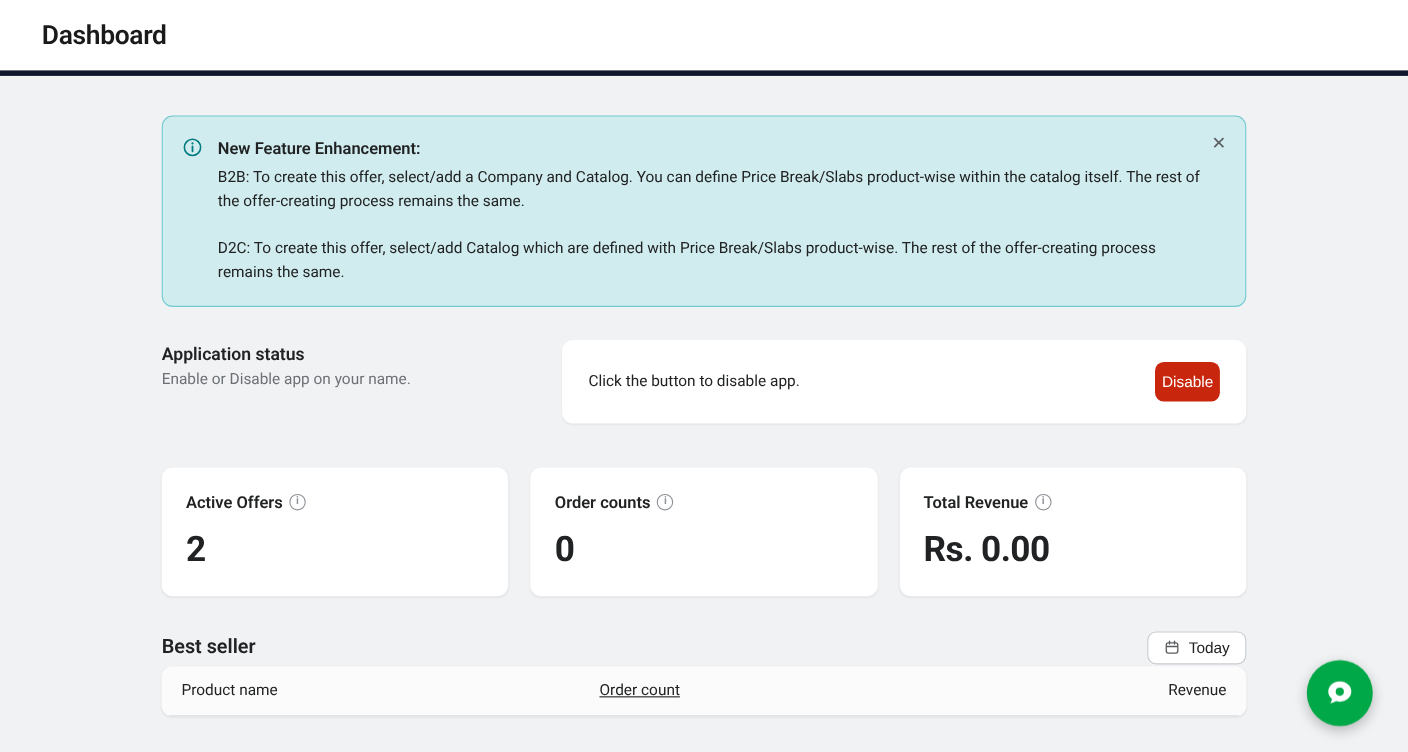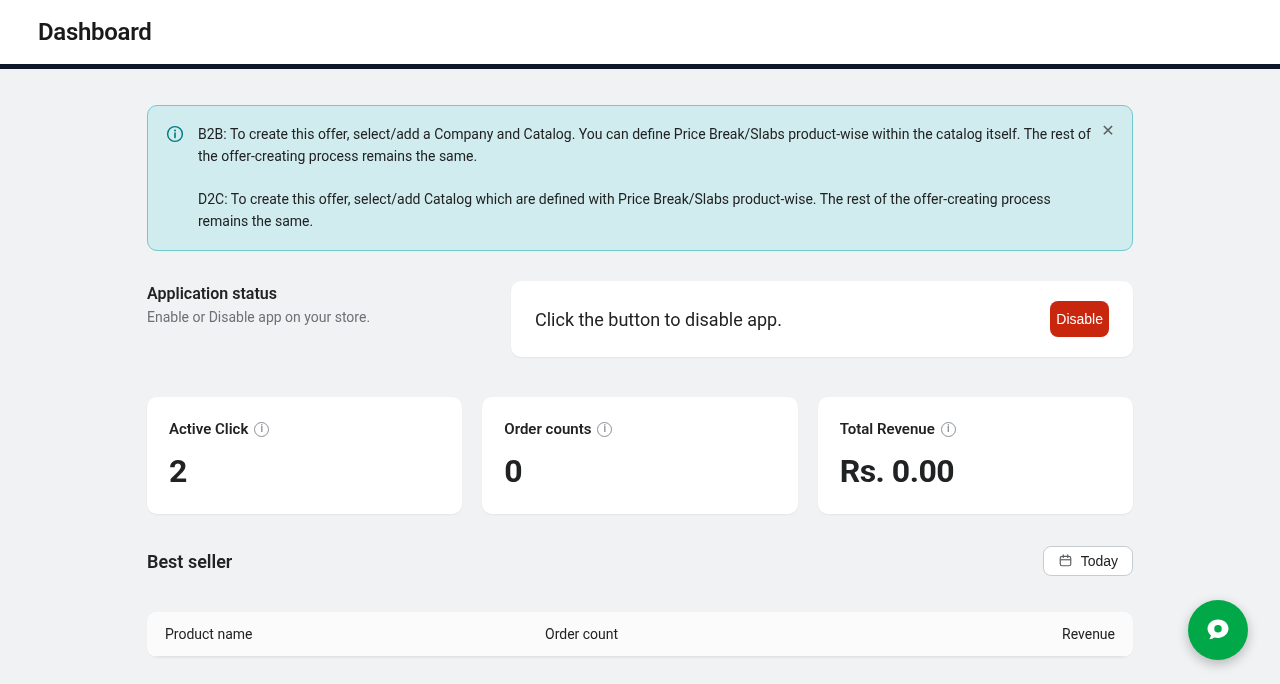--- a/index.html
+++ b/index.html
@@ -63,21 +63,21 @@
     border-radius: 10px;
     box-shadow: 0 1px 2px rgba(0,0,0,0.06);
   }
   .app-card {
     flex: 1;
     padding: 20px 24px;
     display: flex;
     align-items: center;
     justify-content: space-between;
   }
-  .app-card-text { font-size: 18px; color: #202223; }
+  .app-card-text { font-size: 14px; color: #202223; }
   .btn {
     border: none;
     border-radius: 8px;
     padding: 10px 6px;
     font-size: 14px;
     font-weight: 500;
     cursor: pointer;
   }
   .btn-destructive { background: #c9260e; color: #fff; }
   .stats-row { display: flex; gap: 20px; margin-bottom: 32px; }
@@ -105,21 +105,21 @@
     justify-content: center;
     font-size: 10px;
     color: #8c9196;
     line-height: 1;
     font-weight: 600;
     padding-bottom: 0.5px;
   }
   .stat-value { font-size: 32px; font-weight: 700; letter-spacing: -0.5px; }
   .bestseller-head {
     display: flex; align-items: center; justify-content: space-between;
-    margin-bottom: 36px;
+    margin-bottom: 2px;
   }
   .bestseller-head h2 { font-size: 18px; font-weight: 600; }
   .date-btn {
     background: #fff;
     border: 1px solid #c9cccf;
     border-radius: 8px;
     padding: 6px 14px;
     font-size: 14px;
     display: inline-flex;
     gap: 8px;
@@ -130,21 +130,21 @@
   .table-card { border-radius: 10px; overflow: hidden; }
   .thead {
     display: flex;
     background: #fbfbfb;
     padding: 14px 18px;
     font-size: 14px;
     color: #202223;
     border-bottom: 1px solid #e1e3e5;
   }
   .th-product { flex: 0 0 380px; }
-  .th-order { flex: 1; }
+  .th-order { flex: 1; text-decoration: underline; }
   .th-revenue { flex: 0 0 120px; text-align: right; }
   .fab {
     position: fixed;
     right: 32px; bottom: 24px;
     width: 60px; height: 60px;
     border-radius: 50%;
     background: #00a847;
     box-shadow: 0 4px 12px rgba(0,0,0,0.25);
     display: flex; align-items: center; justify-content: center;
     cursor: pointer;
@@ -163,42 +163,43 @@
 
   <div class="banner">
     <span class="banner-icon">
       <svg width="18" height="18" viewBox="0 0 20 20" fill="none">
         <circle cx="10" cy="10" r="8.2" stroke="#007b80" stroke-width="1.6"></circle>
         <line x1="10" y1="9" x2="10" y2="14" stroke="#007b80" stroke-width="1.8" stroke-linecap="round"></line>
         <circle cx="10" cy="6" r="1.1" fill="#007b80"></circle>
       </svg>
     </span>
     <div class="banner-body">
+      <div class="banner-title">New Feature Enhancement:</div>
       <p>B2B: To create this offer, select/add a Company and Catalog. You can define Price Break/Slabs product-wise within the catalog itself. The rest of the offer-creating process remains the same.</p>
       <br>
       <p>D2C: To create this offer, select/add Catalog which are defined with Price Break/Slabs product-wise. The rest of the offer-creating process remains the same.</p>
     </div>
     <button class="banner-close">✕</button>
   </div>
 
   <div class="section-row">
     <div class="section-text">
       <h2>Application status</h2>
-      <p>Enable or Disable app on your store.</p>
+      <p>Enable or Disable app on your name.</p>
     </div>
     <div class="card app-card">
       <span class="app-card-text">Click the button to disable app.</span>
       <button class="btn btn-destructive">Disable</button>
     </div>
   </div>
 
   <div class="stats-row">
     <div class="stat-card">
       <div class="stat-label">
-        <span>Active Click</span>
+        <span>Active Offers</span>
         <span class="info-icon">i</span>
       </div>
       <div class="stat-value">2</div>
     </div>
     <div class="stat-card">
       <div class="stat-label">
         <span>Order counts</span>
         <span class="info-icon">i</span>
       </div>
       <div class="stat-value">0</div>

